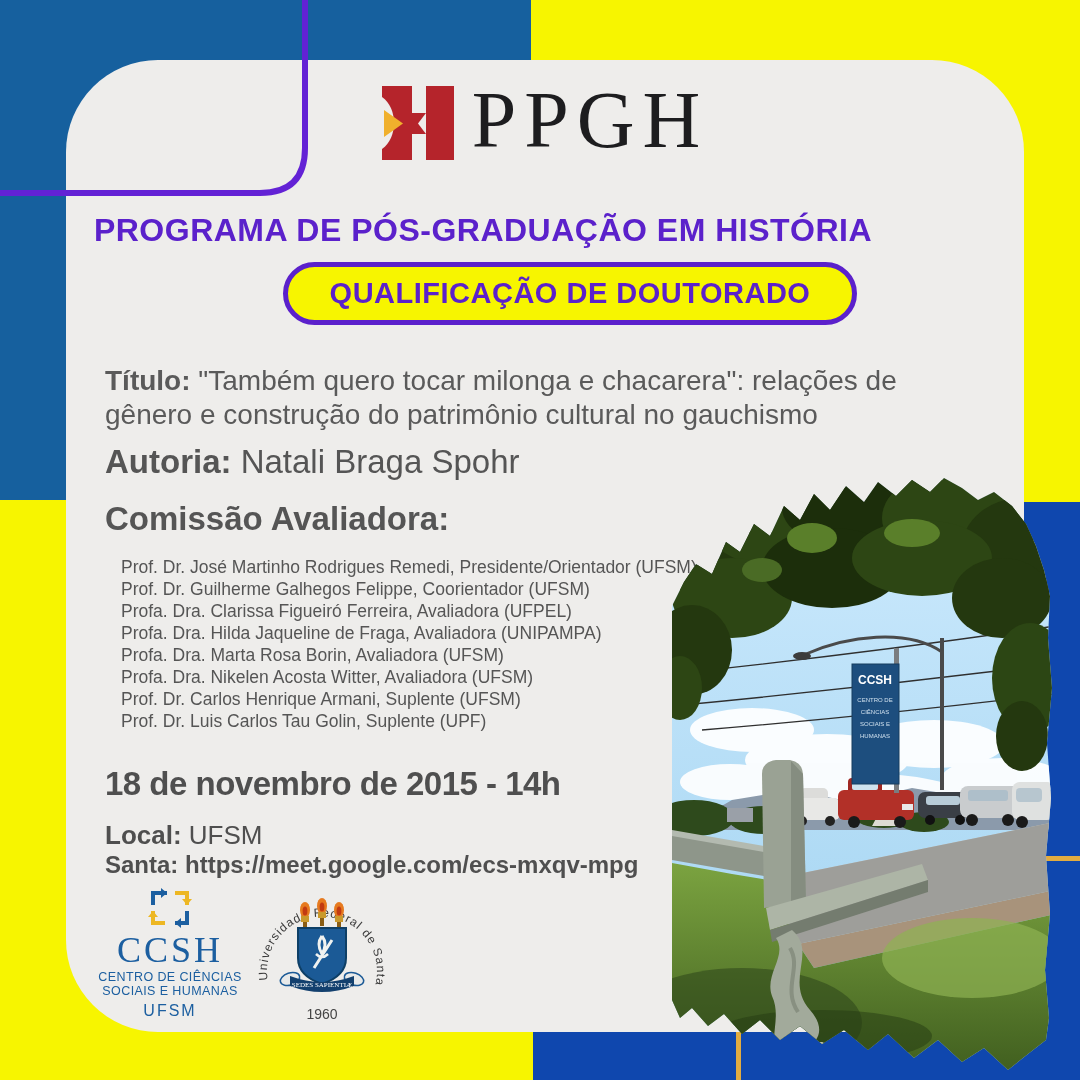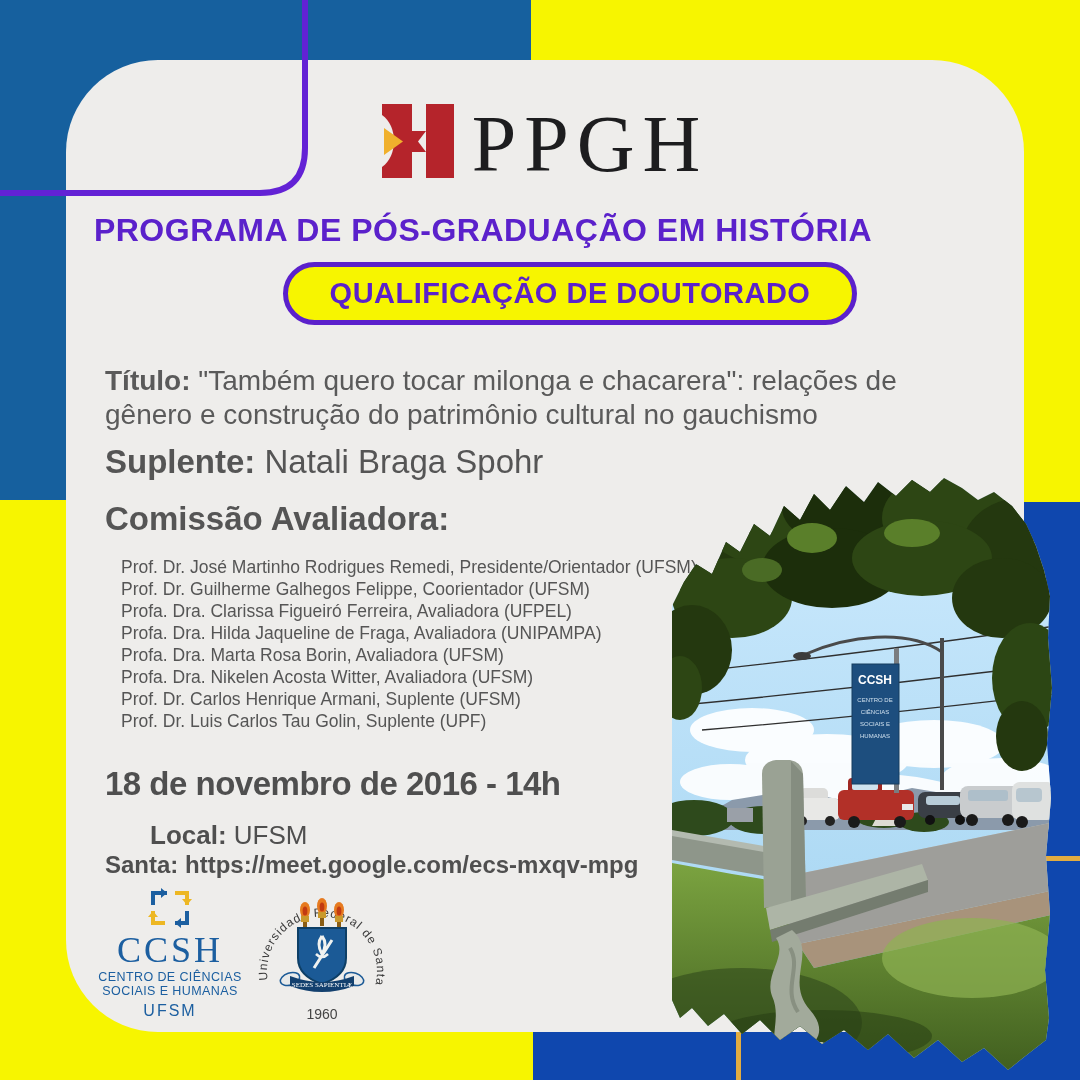--- a/index.html
+++ b/index.html
@@ -12,35 +12,35 @@
   .poster{position:relative;width:1080px;height:1080px;overflow:hidden;
     background:var(--bg-yellow);font-family:"Liberation Sans",sans-serif;}
   .abs{position:absolute;}
   .block-steel{left:0;top:0;width:531px;height:500px;background:var(--blue-steel);}
   .band-royal-right{left:1024px;top:502px;width:56px;height:578px;background:var(--blue-royal);}
   .block-royal-bottom{left:533px;top:1032px;width:547px;height:48px;background:var(--blue-royal);}
   .gold-h{left:1040px;top:856px;width:40px;height:5px;background:var(--gold);}
   .gold-v{left:736px;top:1032px;width:5px;height:48px;background:var(--gold);}
   .card{left:66px;top:60px;width:958px;height:972px;background:var(--card-bg);border-radius:92px;}
   .deco{left:0;top:0;}
-  .logo-row{left:66px;top:104px;width:958px;display:flex;justify-content:center;align-items:flex-start;gap:18px;}
+  .logo-row{left:66px;top:80px;width:958px;display:flex;justify-content:center;align-items:flex-end;gap:18px;}
   .logo-word{font-family:"Liberation Serif",serif;font-size:80px;color:#1d1d1f;letter-spacing:8px;line-height:1;}
   .program-title{left:66px;top:212px;width:834px;text-align:center;color:var(--purple);
     font-size:32px;font-weight:bold;letter-spacing:.5px;}
   .badge-wrap{left:66px;top:262px;width:958px;display:flex;justify-content:center;padding-left:25px;}
   .badge{background:var(--bg-yellow);border:5px solid var(--purple);border-radius:34px;
     padding:10px 42px;color:var(--purple);font-size:29px;font-weight:bold;letter-spacing:.5px;}
   .work-title{left:105px;top:336px;width:880px;font-size:28px;line-height:1.22;color:var(--text-gray);}
   .bold{font-weight:bold;text-align:center;}
   .author{left:105px;top:443px;width:600px;font-size:33px;color:#555;}
   .committee-h{left:105px;top:500px;width:600px;font-size:33px;font-weight:bold;color:#555;}
   .committee-list{left:105px;top:540px;width:600px;margin:16px;padding:0;list-style:none;
     font-size:17.5px;line-height:22px;color:#555;}
   .event-date{left:105px;top:765px;width:560px;font-size:33px;font-weight:bold;color:var(--text-dark);letter-spacing:-0.5px;}
-  .event-local{left:105px;top:820px;width:560px;font-size:26px;color:var(--text-dark);margin-left:45px;}
+  .event-local{left:105px;top:820px;width:560px;font-size:26px;color:var(--text-dark);}
   .event-online{left:105px;top:851px;width:600px;font-size:24px;font-weight:bold;color:var(--text-dark);}
   .ccsh-block{left:90px;top:886px;width:160px;display:flex;flex-direction:column;align-items:center;color:var(--ccsh-blue);}
   .ccsh-acronym{font-family:"Liberation Serif",serif;font-size:36px;letter-spacing:3px;line-height:1.05;margin-top:2px;}
   .ccsh-line{font-size:12.5px;letter-spacing:.4px;line-height:1.15;}
   .ccsh-ufsm{font-size:16px;letter-spacing:2px;margin-top:3px;}
   .photo{left:672px;top:478px;}
 </style>
 </head>
 <body>
 
@@ -71,35 +71,35 @@
   </div>
 
   <div class="abs program-title">PROGRAMA DE PÓS-GRADUAÇÃO EM HISTÓRIA</div>
 
   <div class="abs badge-wrap">
     <div class="badge">QUALIFICAÇÃO DE DOUTORADO</div>
   </div>
 
   <p class="abs work-title"><span class="bold">Título:</span><span> "Também quero tocar milonga e chacarera": relações de gênero e construção do patrimônio cultural no gauchismo</span></p>
 
-  <div class="abs author"><span class="bold">Suplente:</span><span> Natali Braga Spohr</span></div>
+  <div class="abs author"><span class="bold">Autoria:</span><span> Natali Braga Spohr</span></div>
 
   <div class="abs committee-h">Comissão Avaliadora:</div>
   <ul class="abs committee-list">
     <li>Prof. Dr. José Martinho Rodrigues Remedi, Presidente/Orientador (UFSM)</li>
     <li>Prof. Dr. Guilherme Galhegos Felippe, Coorientador (UFSM)</li>
     <li>Profa. Dra. Clarissa Figueiró Ferreira, Avaliadora (UFPEL)</li>
     <li>Profa. Dra. Hilda Jaqueline de Fraga, Avaliadora (UNIPAMPA)</li>
     <li>Profa. Dra. Marta Rosa Borin, Avaliadora (UFSM)</li>
     <li>Profa. Dra. Nikelen Acosta Witter, Avaliadora (UFSM)</li>
     <li>Prof. Dr. Carlos Henrique Armani, Suplente (UFSM)</li>
     <li>Prof. Dr. Luis Carlos Tau Golin, Suplente (UPF)</li>
   </ul>
 
-  <div class="abs event-date">18 de novembro de 2016 - 14h</div>
+  <div class="abs event-date">18 de novembro de 2015 - 14h</div>
   <div class="abs event-local"><span class="bold">Local:</span><span> UFSM</span></div>
   <div class="abs event-online"><span>Santa: </span><span>https://meet.google.com/ecs-mxqv-mpg</span></div>
 
   <div class="abs ccsh-block">
     <svg width="48" height="44" viewBox="0 0 48 44">
       <path d="M7,19 L7,7 L21,7" fill="none" stroke="#1c5fa0" stroke-width="4"></path>
       <path d="M21,7 L15,2 L15,12 Z" fill="#1c5fa0"></path>
       <path d="M29,7 L41,7 L41,19" fill="none" stroke="#edb723" stroke-width="4"></path>
       <path d="M41,19 L36,13 L46,13 Z" fill="#edb723"></path>
       <path d="M41,25 L41,37 L29,37" fill="none" stroke="#1c5fa0" stroke-width="4"></path>

